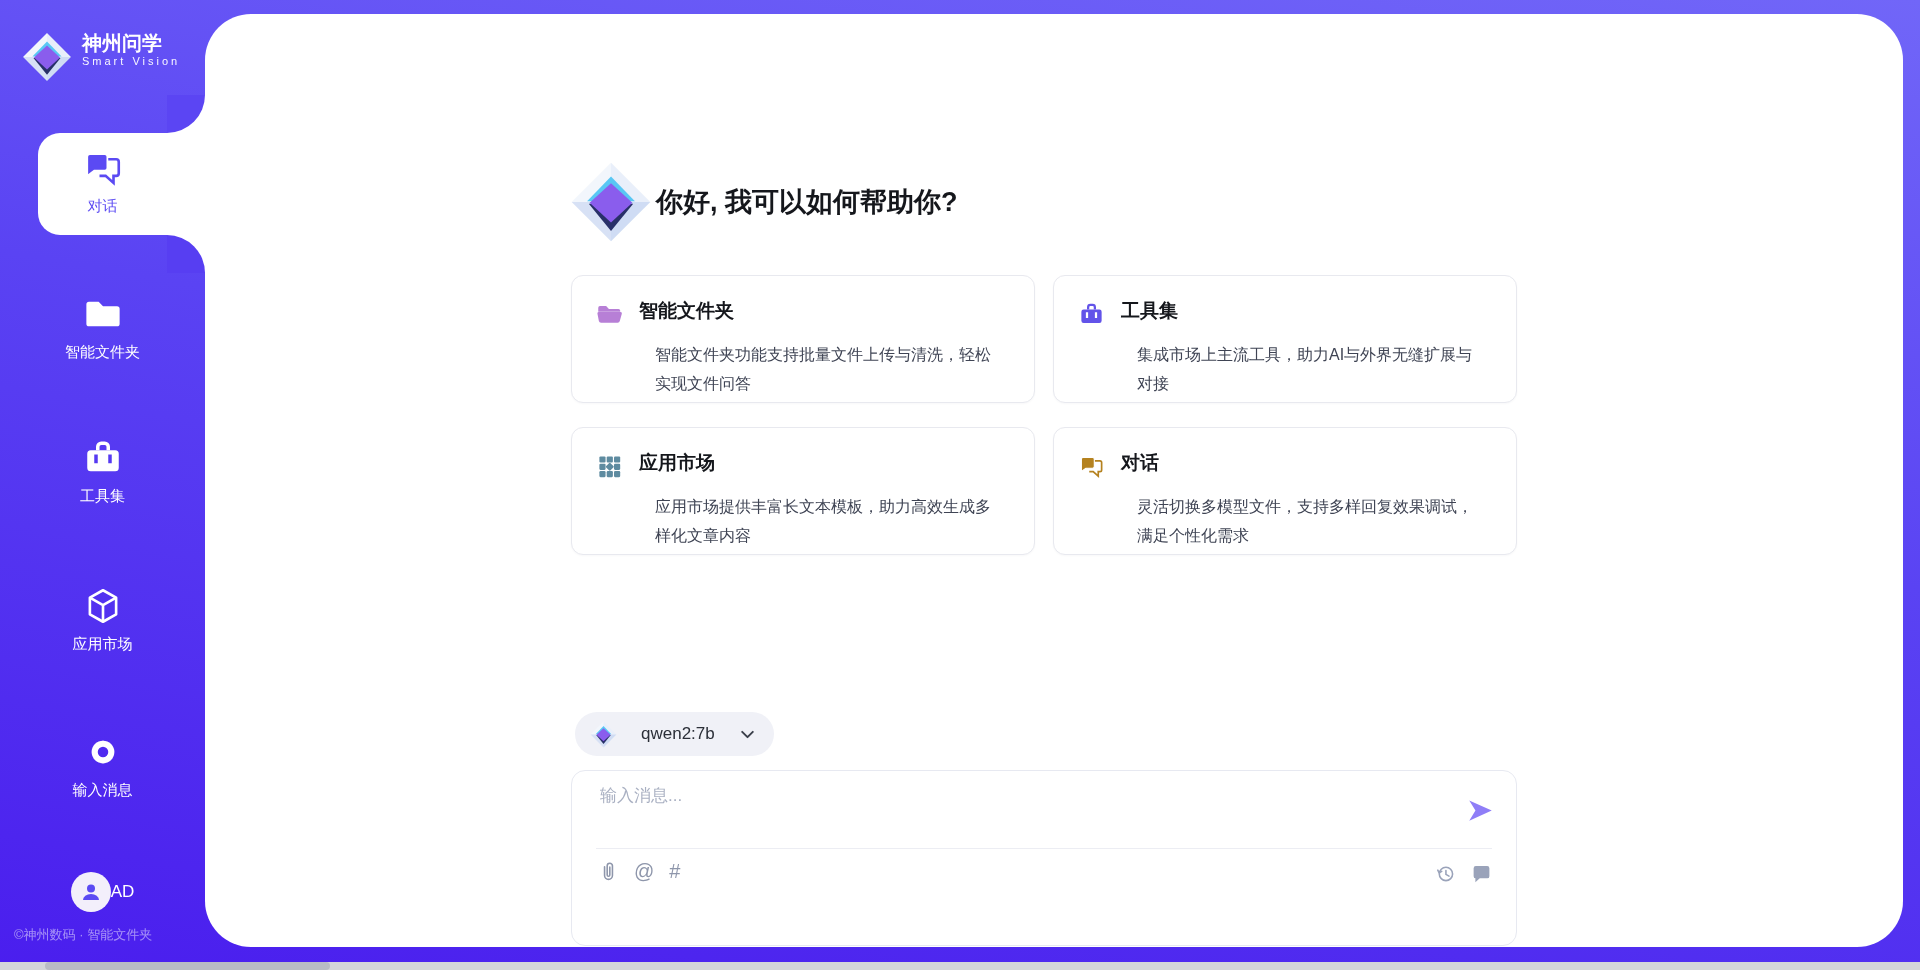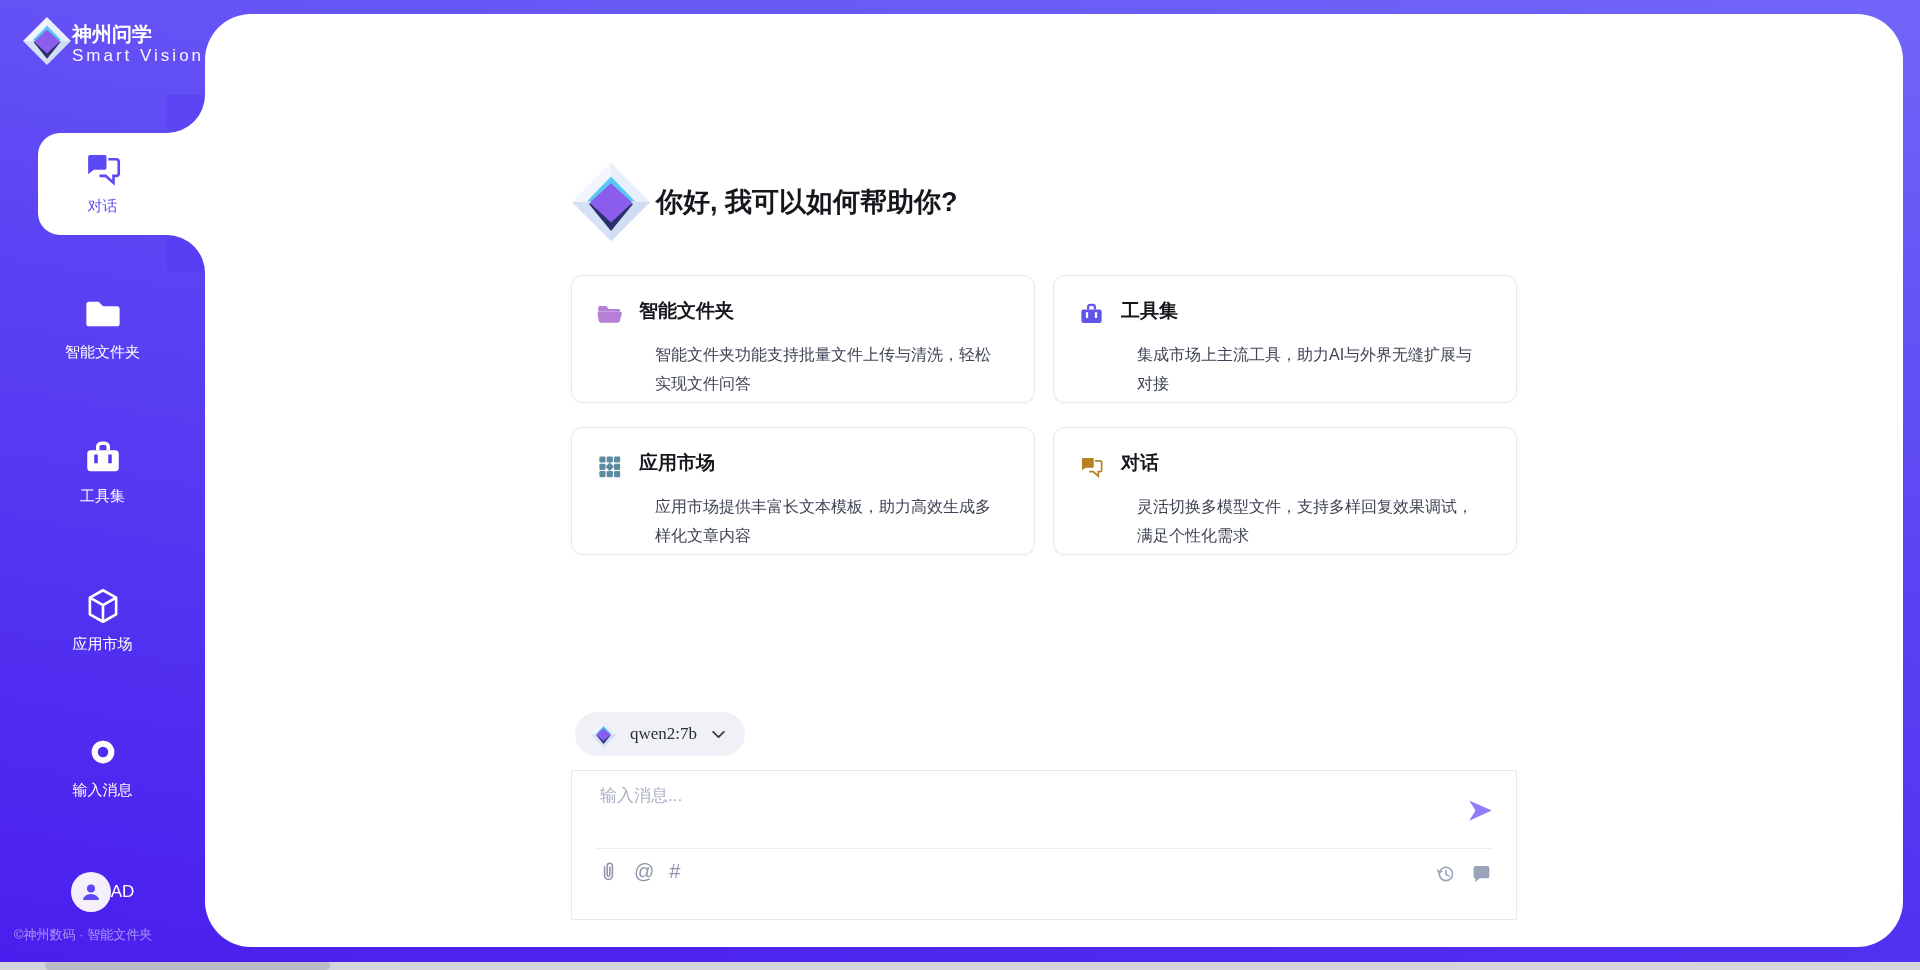--- a/index.html
+++ b/index.html
@@ -17,24 +17,24 @@
   
   .active-tab{position:absolute;left:38px;top:133px;width:172px;height:102px;background:#fff;border-radius:22px 0 0 22px;}
   .corner{position:absolute;width:38px;height:38px;left:167px;}
   .corner .fill{position:absolute;inset:0;background:#fff;}
   .corner .cap{position:absolute;inset:0;}
   .corner-top{top:95px;}
   .corner-top .cap{background:#5b45f3;border-bottom-right-radius:38px;}
   .corner-bottom{top:235px;}
   .corner-bottom .cap{background:#573ef2;border-top-right-radius:38px;}
   
-  .brand{position:absolute;left:22px;top:16px;display:flex;align-items:flex-end;gap:0;color:#fff;}
+  .brand{position:absolute;left:22px;top:32px;display:flex;align-items:flex-start;gap:10px;color:#fff;}
   .brand .logo{width:50px;height:50px;}
   .brand-name{font-size:20px;font-weight:bold;line-height:1.15;}
-  .brand-sub{font-size:17px;letter-spacing:3px;opacity:.95;}
+  .brand-sub{font-size:11px;letter-spacing:3px;opacity:.95;}
   .nav-item{position:absolute;left:0;width:205px;display:flex;flex-direction:column;align-items:center;gap:8px;color:#fff;cursor:pointer;}
   .nav-item .nicon{width:42px;height:42px;}
   .nav-item .nlabel{font-size:15px;}
   .nav-item.active{color:#5b4af3;}
   .user-row{position:absolute;top:872px;left:0;width:205px;display:flex;justify-content:center;align-items:center;gap:0;}
   .avatar{width:40px;height:40px;border-radius:50%;background:#f3effb;display:flex;align-items:center;justify-content:center;}
   .avatar svg{width:24px;height:24px;color:#5b4af3;}
   .user-name{color:#fff;font-size:17px;}
   .copyright{position:absolute;left:14px;top:926px;width:200px;color:rgba(255,255,255,.5);font-size:13px;}
   
@@ -45,26 +45,26 @@
   .cards{position:absolute;left:571px;top:275px;width:946px;display:grid;grid-template-columns:1fr 1fr;gap:24px 18px;}
   .card{height:128px;background:#fff;border:1px solid #e8e9ef;border-radius:12px;padding:22px 24px;display:flex;gap:16px;align-items:flex-start;cursor:pointer;box-shadow:0 1px 2px rgba(20,20,60,.03);}
   .card .cicon{width:27px;height:27px;flex:none;margin-top:3px;}
   .card h2{margin:0 0 9px 0;font-size:19px;font-weight:bold;color:#15171c;}
   .card p{margin:16px;font-size:16px;line-height:29px;color:#3f4454;}
   .cicon-folder{color:#b77fd6;}
   .cicon-toolbox{color:#6253e9;}
   .cicon-apps{color:#5e8ba0;}
   .cicon-chat{color:#b5821f;}
   
-  .model-pill{position:absolute;left:575px;top:712px;height:44px;padding:0 18px 0 15px;border-radius:22px;background:#f0f1f7;display:inline-flex;align-items:center;gap:13px;cursor:pointer;font-family:Liberation Serif, serif;}
+  .model-pill{position:absolute;left:575px;top:712px;height:44px;padding:0 18px 0 15px;border-radius:22px;background:#f0f1f7;display:inline-flex;align-items:center;gap:24px;cursor:pointer;}
   .model-pill .mlogo{width:27px;height:27px;}
   .model-name{font-size:17px;color:#2b2f38;}
   .model-pill .chev{width:17px;height:17px;color:#3a3f4a;}
   
-  .composer{position:absolute;left:571px;top:770px;width:946px;height:150px;background:#fff;border:1px solid #e7e9f1;border-radius:2px;}
+  .composer{position:absolute;left:571px;top:770px;width:946px;height:176px;background:#fff;border:1px solid #e7e9f1;border-radius:14px;}
   .composer-input{position:absolute;left:26px;top:14px;width:840px;border:none;outline:none;font-size:17px;color:#333;background:transparent;font-family:inherit;}
   .composer-input::placeholder{color:#a9b0c2;}
   .send-btn{position:absolute;right:22px;top:26px;width:27px;height:27px;color:#8f7ef7;cursor:pointer;border:none;background:none;padding:0;}
   .send-btn svg{width:100%;height:100%;}
   .comp-divider{position:absolute;left:24px;right:24px;top:77px;height:1px;background:#ecedf3;}
   .tools-left{position:absolute;left:26px;top:90px;display:flex;align-items:center;gap:15px;color:#8e96ab;}
   .tools-right{position:absolute;right:24px;top:92px;display:flex;align-items:center;gap:15px;color:#9aa3ba;}
   .tool-icon{width:21px;height:21px;cursor:pointer;display:inline-flex;align-items:center;justify-content:center;}
   .tool-icon svg{width:100%;height:100%;}
   .tool-glyph{font-size:20px;line-height:21px;cursor:pointer;}

